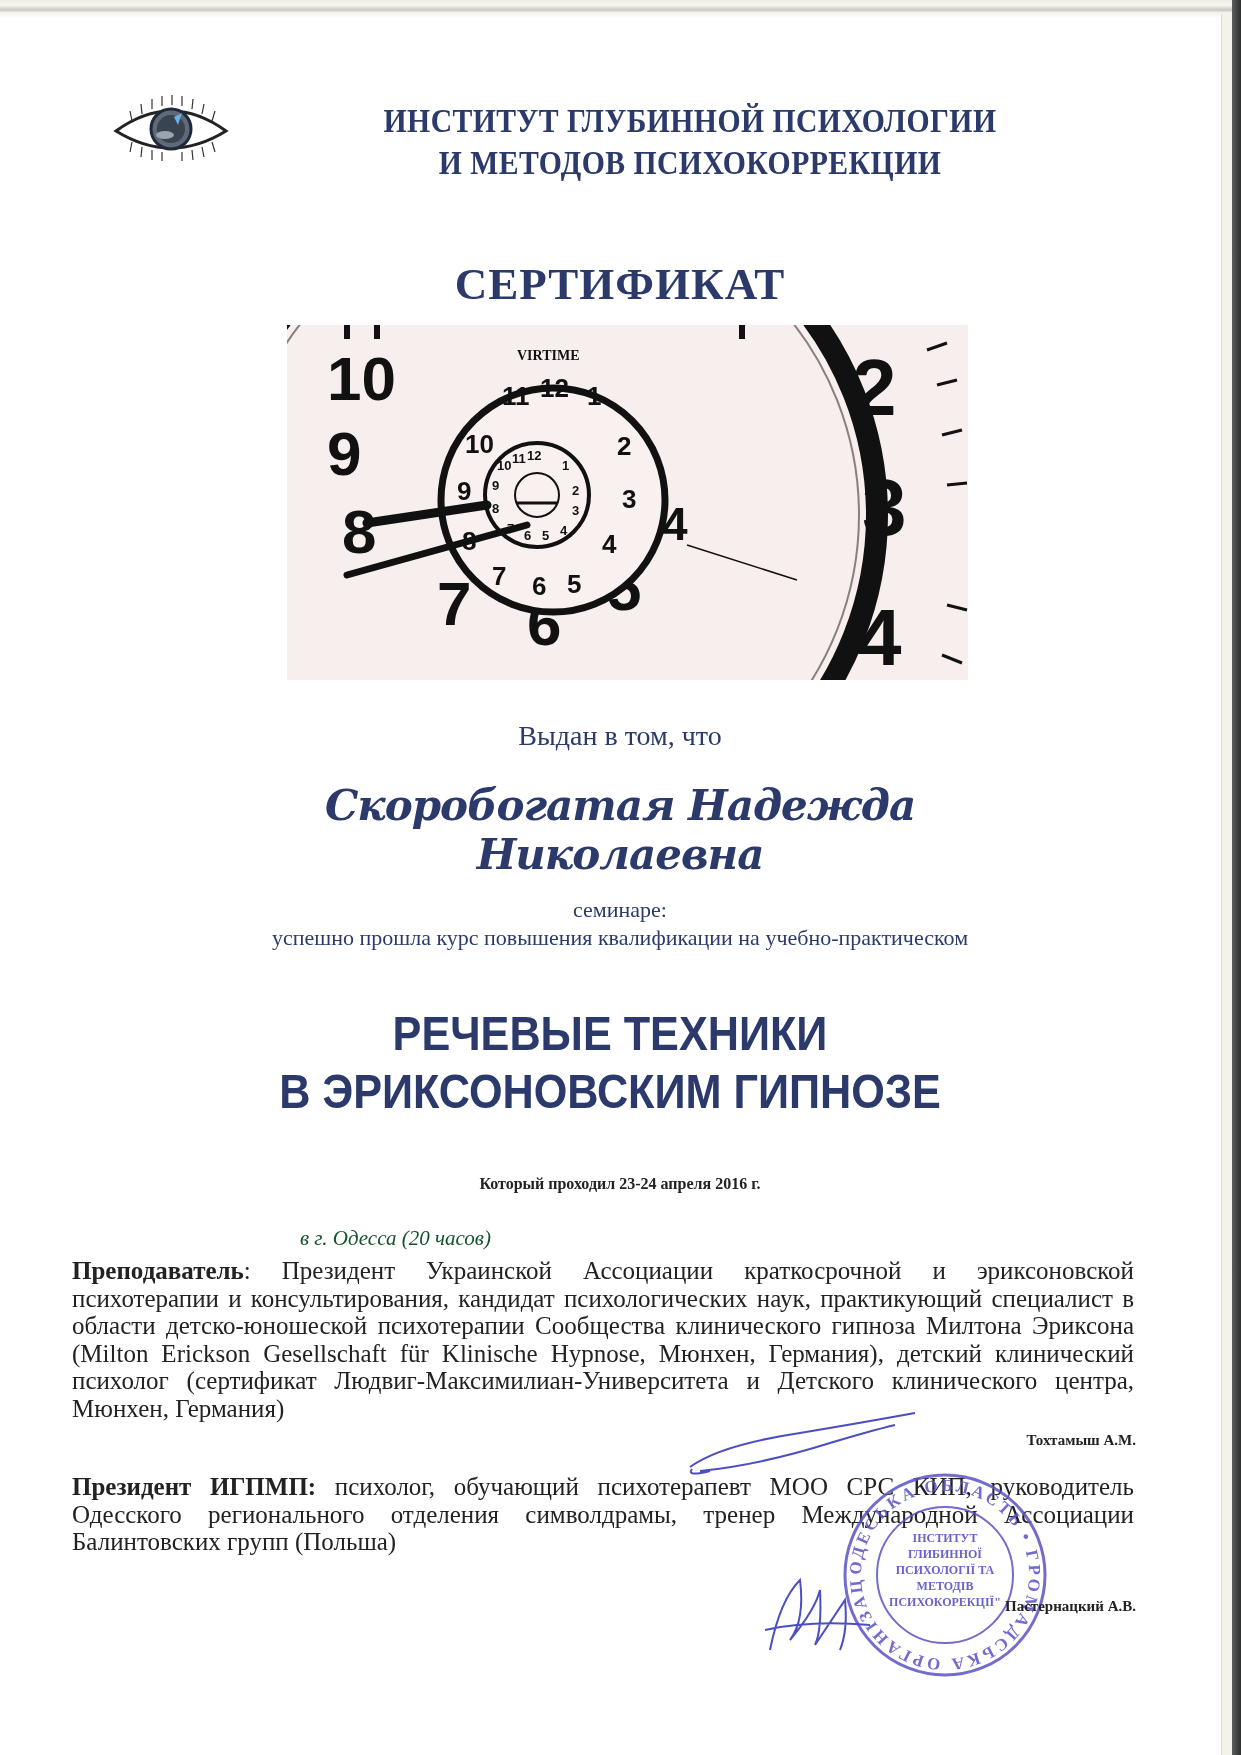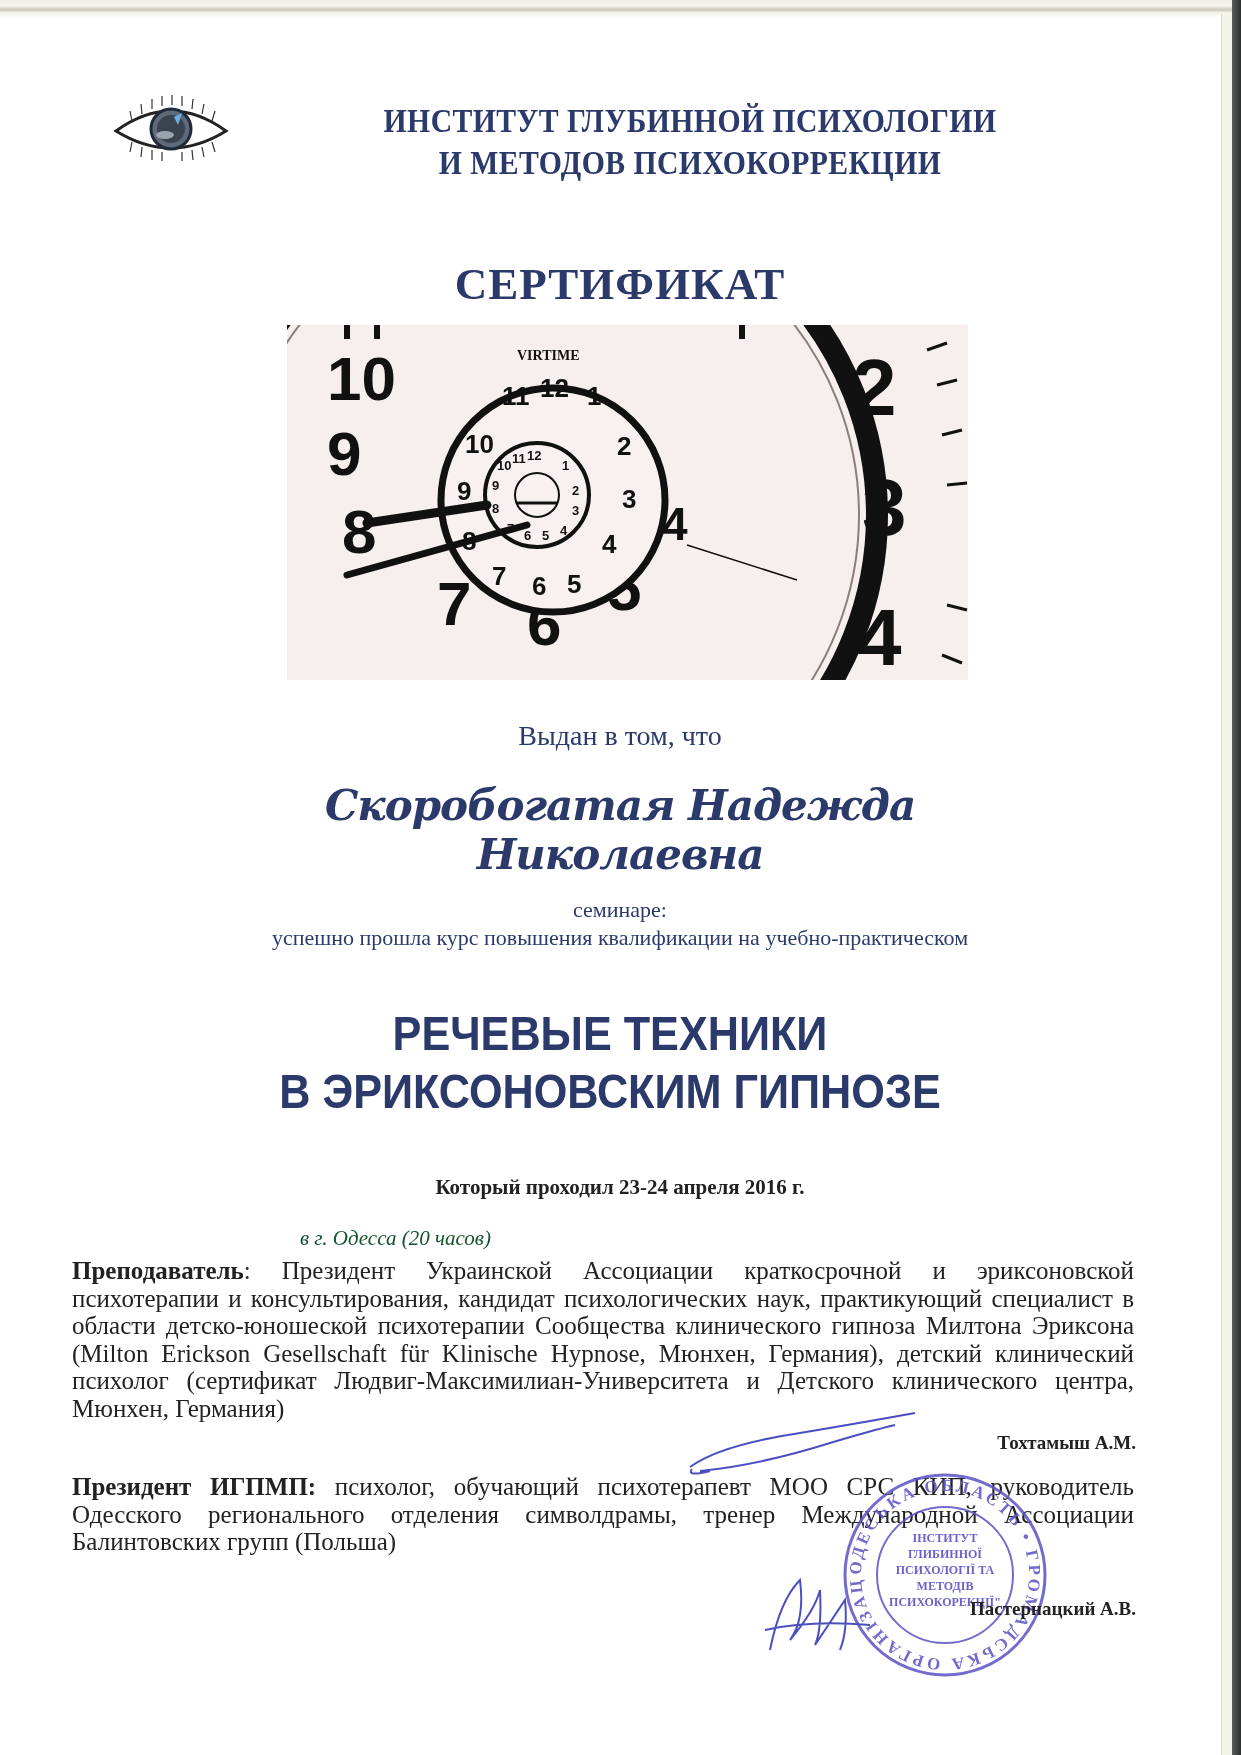--- a/index.html
+++ b/index.html
@@ -48,35 +48,35 @@
     left:110px; top:896px; width:1020px; text-align:center;
     color:#2b3a6b; font-size:22px; line-height:28px;
   }
   .course {
     left:130px; top:1005px; width:960px; text-align:center;
     color:#2b3a6b; font-weight:bold; font-size:48px; line-height:58px;
     font-family:"Liberation Sans", sans-serif; transform:scaleX(0.9); transform-origin:center;
   }
   .dates {
     left:300px; top:1175px; width:640px; text-align:center;
-    color:#222; font-weight:bold; font-size:21px;
+    color:#222; font-weight:bold; font-size:16px;
   }
   .location {
     left:300px; top:1226px; width:640px; text-align:left;
     color:#14532d; font-size:21px;font-style:italic;
   }
   .para {
     left:72px; width:1062px; color:#222; font-size:25px;
     line-height:27.5px; text-align:justify;
   }
   .para b { font-weight:bold; }
   .teacher { top:1257px; }
   .director { top:1473px; }
   .sig-name {
-    right:105px; color:#222; font-weight:bold; font-size:19px; text-align:right;
+    right:105px; color:#222; font-weight:bold; font-size:15px; text-align:right;
   }
   .sig1 { top:1432px; }
   .sig2 { top:1598px; }
   .stamp { left:840px; top:1470px; width:210px; height:210px; }
   .signature1 { left:680px; top:1405px; width:240px; height:80px; }
   .signature2 { left:760px; top:1560px; width:120px; height:100px; }
 </style>
 </head>
 <body>
 

